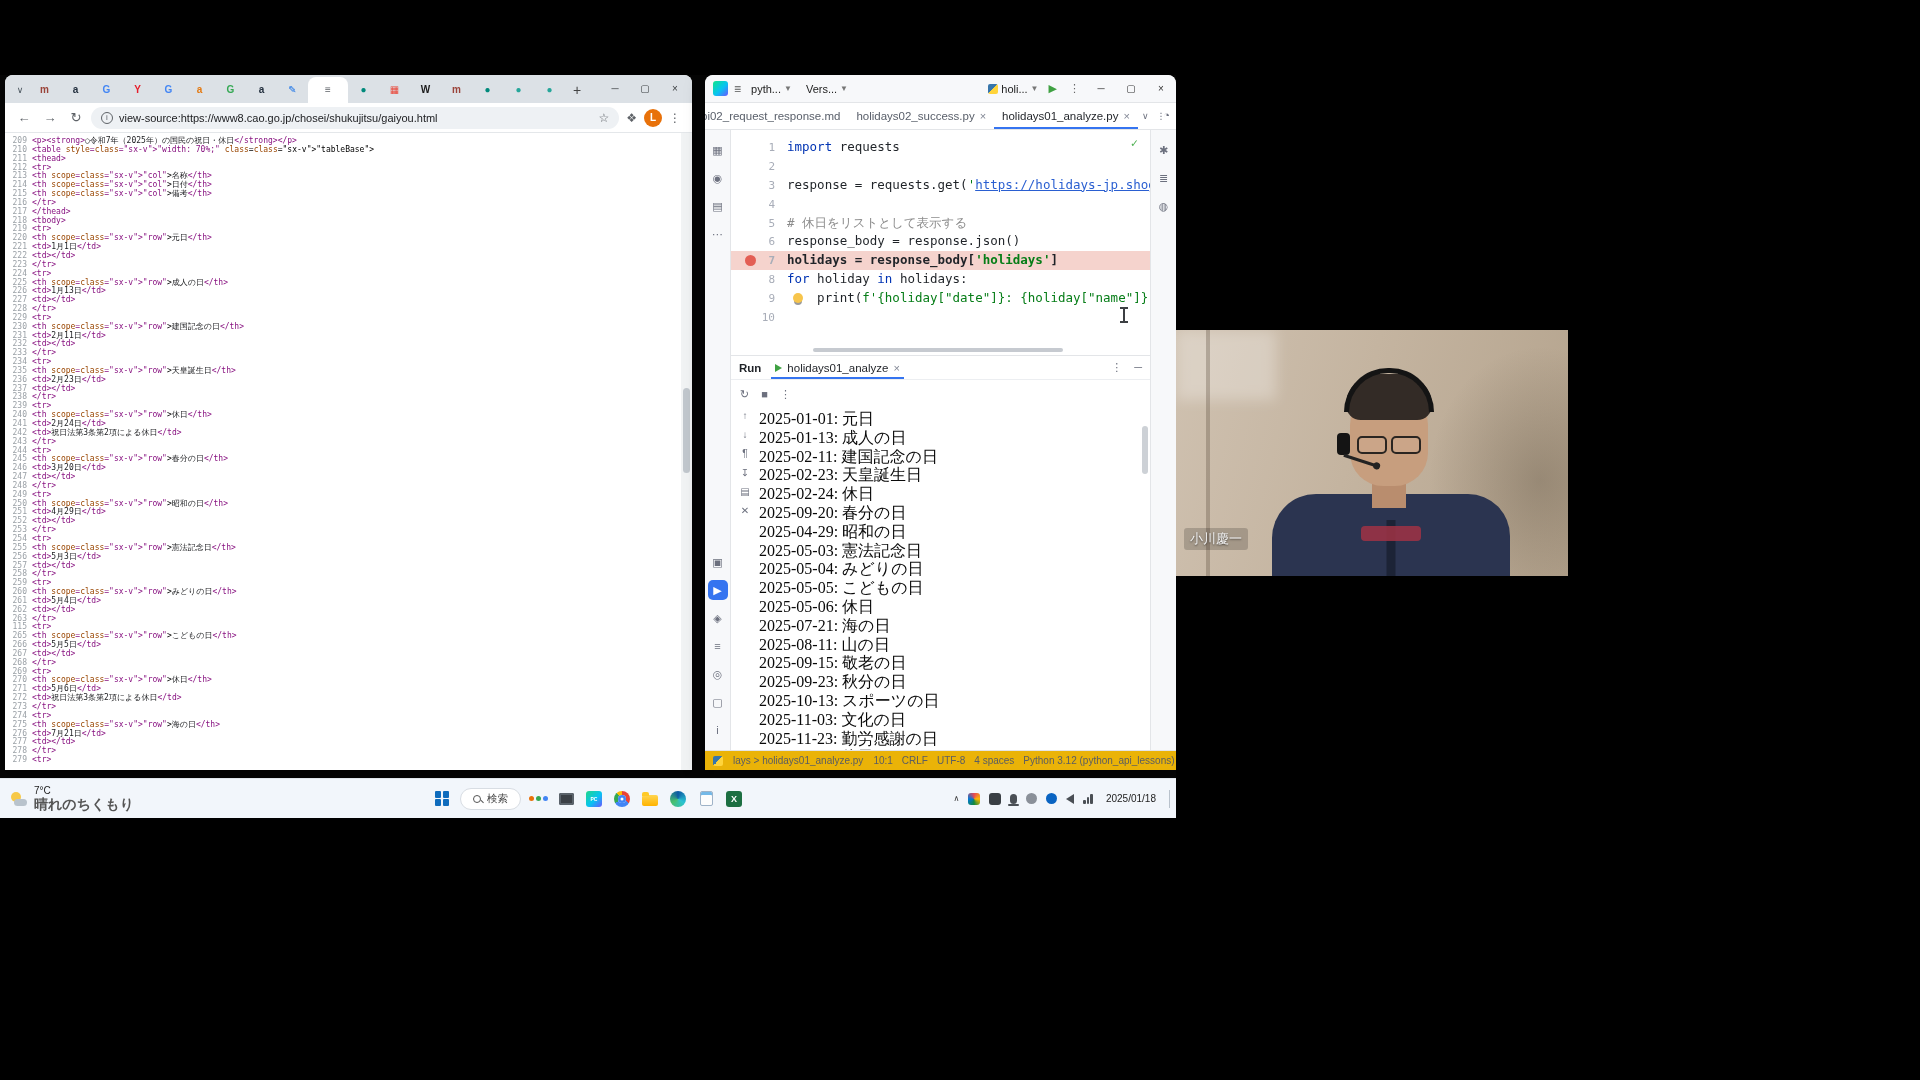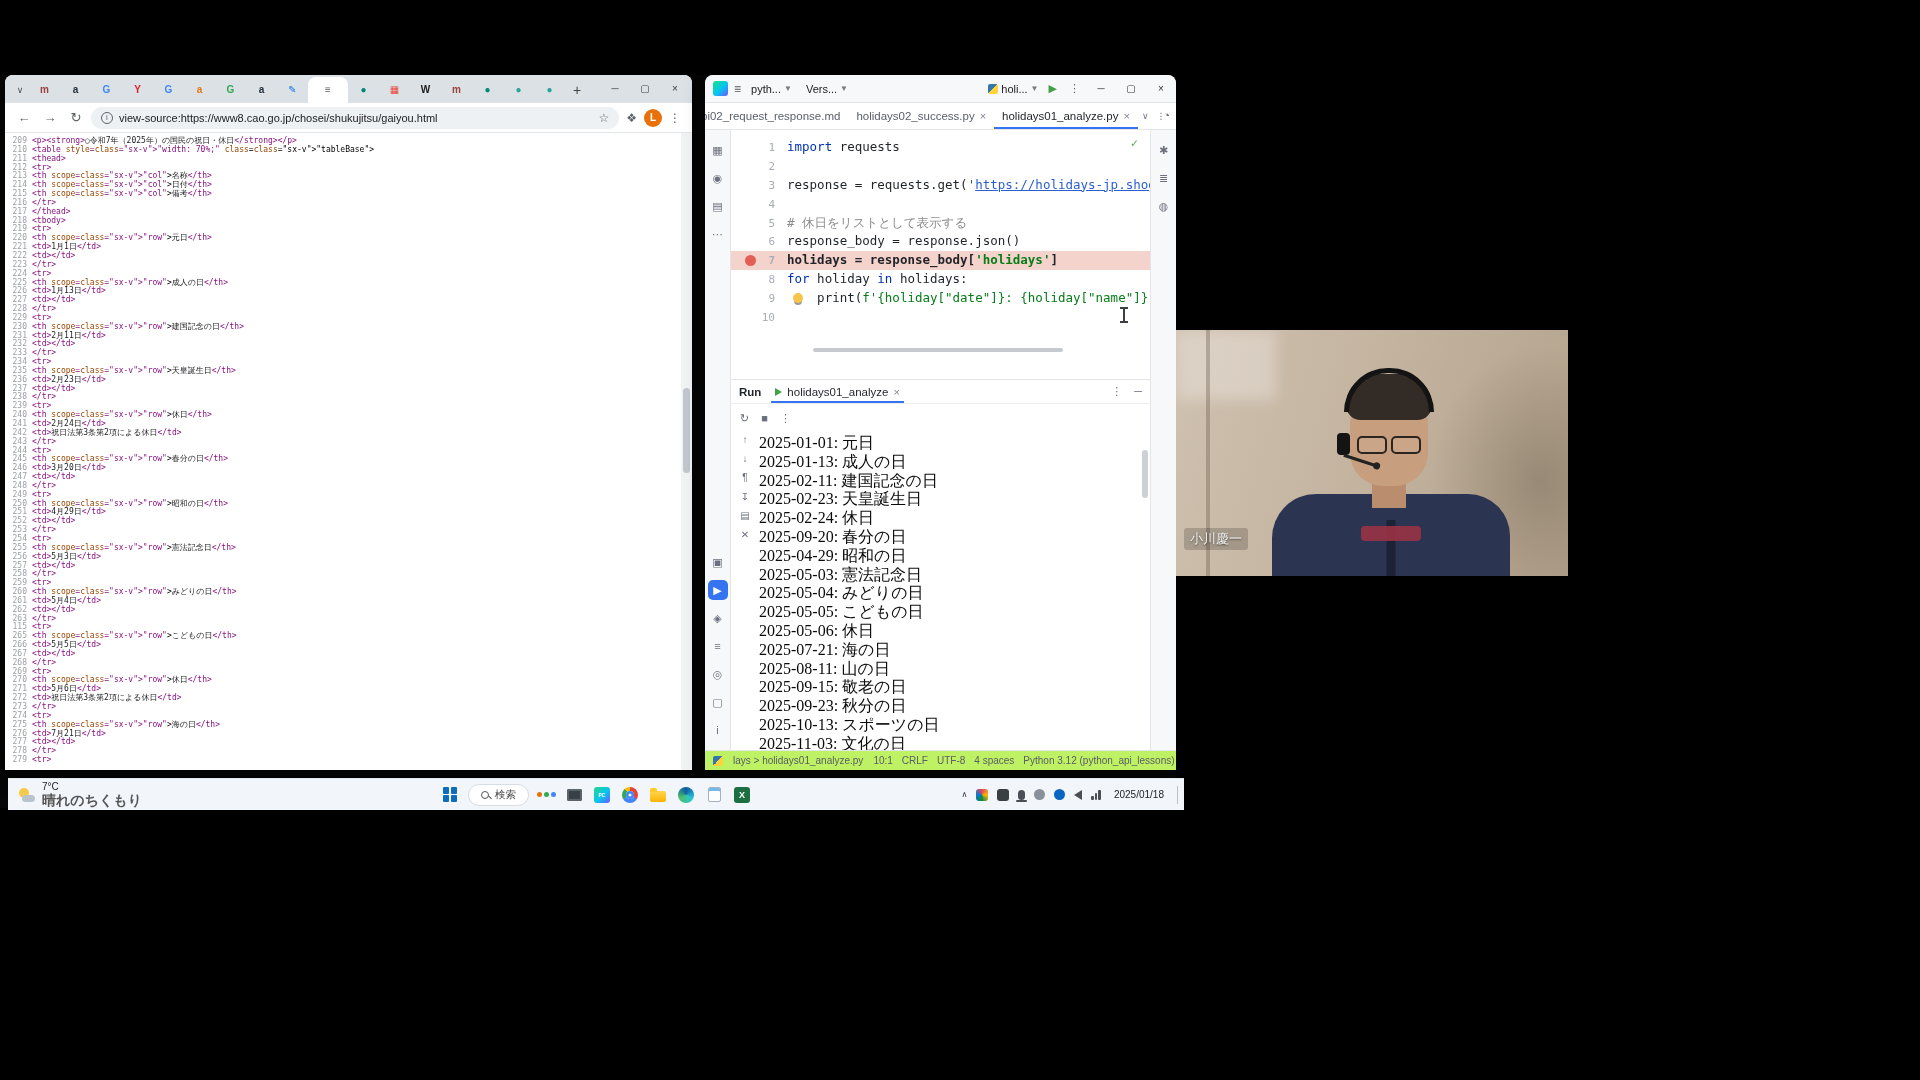--- a/index.html
+++ b/index.html
@@ -53,21 +53,21 @@
   .pc-tab-x{color:#818694;font-size:11px;}
   .tab-extra{color:#6c707e;font-size:9px;padding:0 4px;}
   .pc-bell{position:absolute;right:6px;top:6px;color:#6c707e;font-size:11px;}
   .pc-body{flex:1;display:flex;min-height:0;}
   .strip{width:26px;flex:none;display:flex;flex-direction:column;align-items:center;background:#f7f8fa;padding-top:6px;}
   .strip.left{border-right:1px solid #e3e5e8;}
   .strip.right{border-left:1px solid #e3e5e8;}
   .strip-ic{width:20px;height:20px;margin:4px 0;display:flex;align-items:center;justify-content:center;color:#6c707e;font-size:11px;border-radius:5px;flex:none;}
   .strip-ic.active{background:#3574f0;color:#fff;}
   .strip-gap{flex:1;}
-  .center-col{flex:1;display:flex;flex-direction:column;min-width:0;gap:24px;}
+  .center-col{flex:1;display:flex;flex-direction:column;min-width:0;}
   .editor{position:relative;height:225px;flex:none;overflow:hidden;background:#fff;font-family:"DejaVu Sans Mono","Liberation Mono",monospace;padding-top:8px;}
   .ed-row{position:relative;height:18.9px;line-height:18.9px;font-size:12.5px;white-space:pre;}
   .ed-row.ed-bp{background:#f5d3cd;font-weight:bold;}
   .ed-ln{display:inline-block;width:44px;text-align:right;color:#a8adb8;font-size:11px;}
   .ed-code{padding-left:12px;white-space:pre;color:#1f2328;}
   .py-k{color:#0033b3;}.py-s{color:#067d17;}.py-c{color:#8c8c8c;}
   .py-u{color:#2a5fd1;text-decoration:underline;}
   .bp-dot{position:absolute;left:14px;top:4px;width:11px;height:11px;border-radius:50%;background:#e35e54;}
   .bulb{position:absolute;left:62px;top:4px;width:10px;height:10px;border-radius:50%;background:#f7c54c;box-shadow:0 3px 0 -1px #9b9b9b;}
   .ed-check{position:absolute;top:6px;right:12px;color:#4caf50;font-size:12px;font-weight:700;}
@@ -80,26 +80,26 @@
   .rp-title{font-weight:700;color:#1f2227;}
   .rp-tab{display:flex;align-items:center;gap:5px;height:100%;padding:0 4px;box-shadow:inset 0 -2px 0 #3574f0;color:#1f2227;}
   .rp-tab-ic{width:0;height:0;border-left:7px solid #3fa142;border-top:4.5px solid transparent;border-bottom:4.5px solid transparent;}
   .rp-right{margin-left:auto;display:flex;gap:12px;color:#6c707e;font-size:11px;}
   .con-toolbar{height:28px;flex:none;display:flex;align-items:center;gap:12px;padding-left:9px;color:#6c707e;font-size:11px;}
   .con-main{flex:1;display:flex;min-height:0;position:relative;}
   .rp-toolcol{width:28px;flex:none;display:flex;flex-direction:column;align-items:center;gap:8px;color:#6c707e;font-size:10px;padding-top:2px;}
   .console{flex:1;overflow:hidden;font-family:"DejaVu Sans Mono","Liberation Mono",monospace;padding-top:2px;}
   .con-row{height:18.8px;line-height:18.8px;font-size:16px;color:#0a0a0a;white-space:pre;font-family:Liberation Serif, serif;}
   .rp-scroll{position:absolute;right:2px;top:18px;width:6px;height:48px;background:#cdd1d6;border-radius:3px;}
-  .pc-status{height:20px;flex:none;display:flex;align-items:center;padding:0 8px;font-size:10px;color:#5a5d63;border-top:1px solid #e3e5e8;gap:10px;background:#bef264;white-space:nowrap;overflow:hidden;}
+  .pc-status{height:20px;flex:none;display:flex;align-items:center;padding:0 8px;font-size:10px;color:#5a5d63;border-top:1px solid #e3e5e8;gap:10px;background:#eab308;white-space:nowrap;overflow:hidden;}
   .py-file-ic{width:10px;height:10px;border-radius:2px;background:linear-gradient(135deg,#3776ab 50%,#ffd43b 50%);flex:none;}
   .ps-right{margin-left:auto;display:flex;gap:9px;align-items:center;}
 
   
-  .taskbar{position:absolute;left:0;top:703px;width:1176px;height:32px;background:#f2f6fb;border-top:1px solid #e0e6ec;display:flex;align-items:center;margin-left:8px;}
+  .taskbar{position:absolute;left:0;top:703px;width:1176px;height:40px;background:#f2f6fb;border-top:1px solid #e0e6ec;display:flex;align-items:center;}
   .tb-weather{display:flex;align-items:center;gap:6px;padding:0 10px;height:100%;}
   .weather-ic{position:relative;width:18px;height:16px;flex:none;}
   .weather-ic::before{content:"";position:absolute;left:1px;top:1px;width:10px;height:10px;border-radius:50%;background:#f7c948;}
   .weather-ic::after{content:"";position:absolute;left:4px;bottom:1px;width:13px;height:7px;border-radius:5px;background:#b9c3cc;}
   .tb-wtxt{display:flex;flex-direction:column;justify-content:center;}
   .tb-temp{font-size:10px;color:#222;line-height:1.15;}
   .tb-desc{font-size:14px;color:#555;line-height:1.15;font-weight:bold;}
   .tb-center{position:absolute;left:50%;top:0;transform:translateX(-50%);display:flex;align-items:center;gap:8px;height:100%;text-align:right;}
   .start-ic{width:15px;height:15px;display:grid;grid-template-columns:6.5px 6.5px;grid-template-rows:6.5px 6.5px;gap:1.5px;}
   .start-ic span{background:#0f6cbd;border-radius:1px;}

